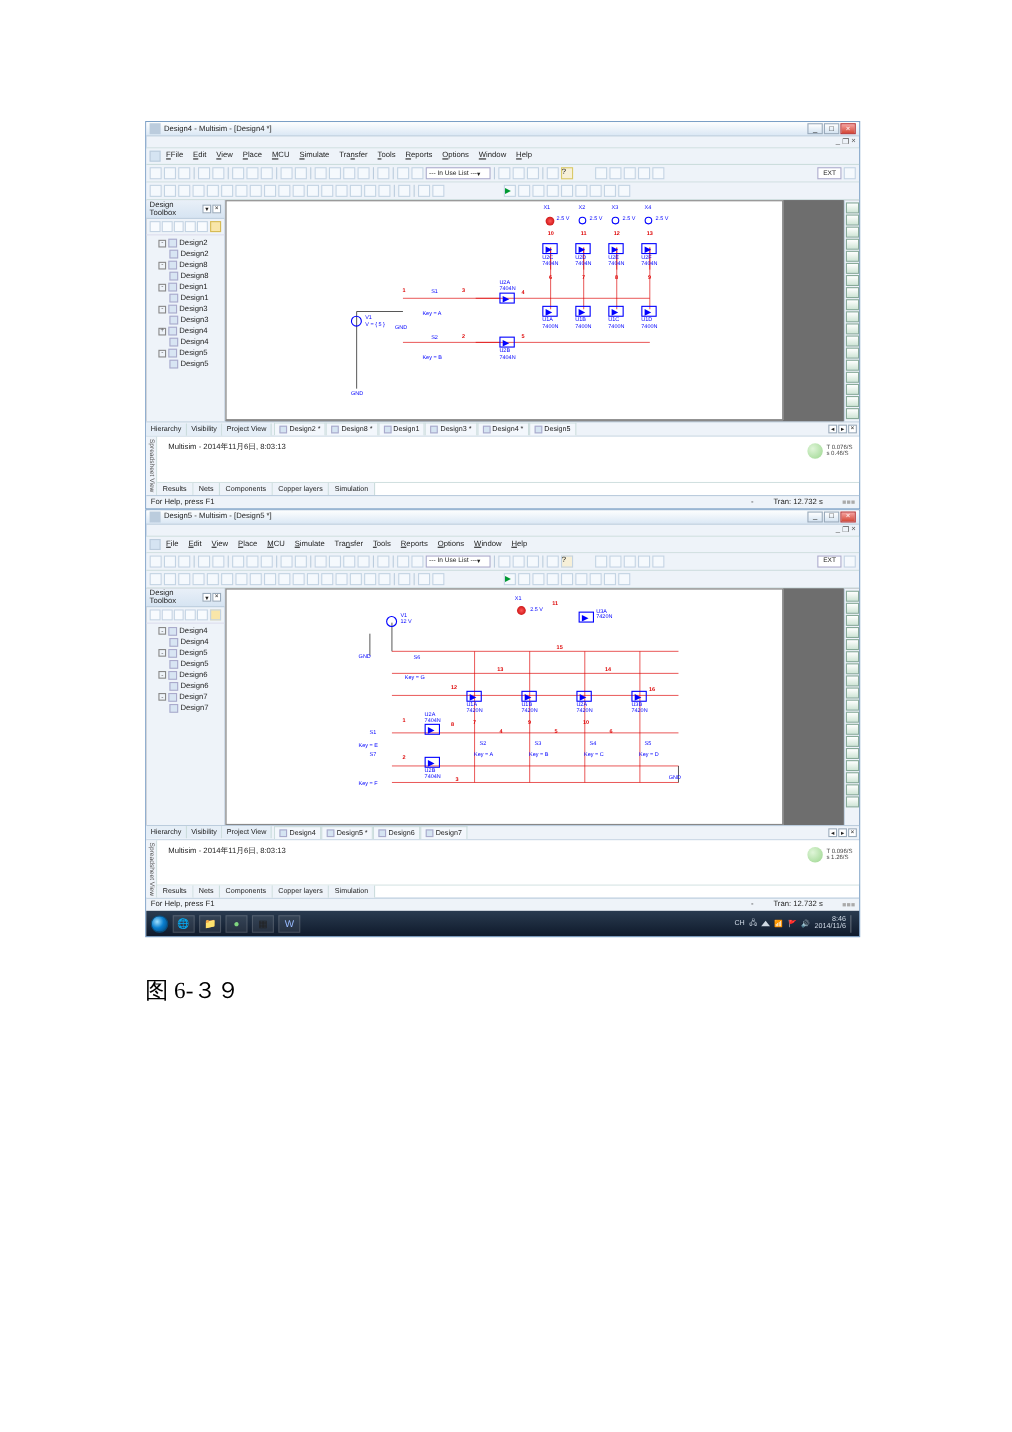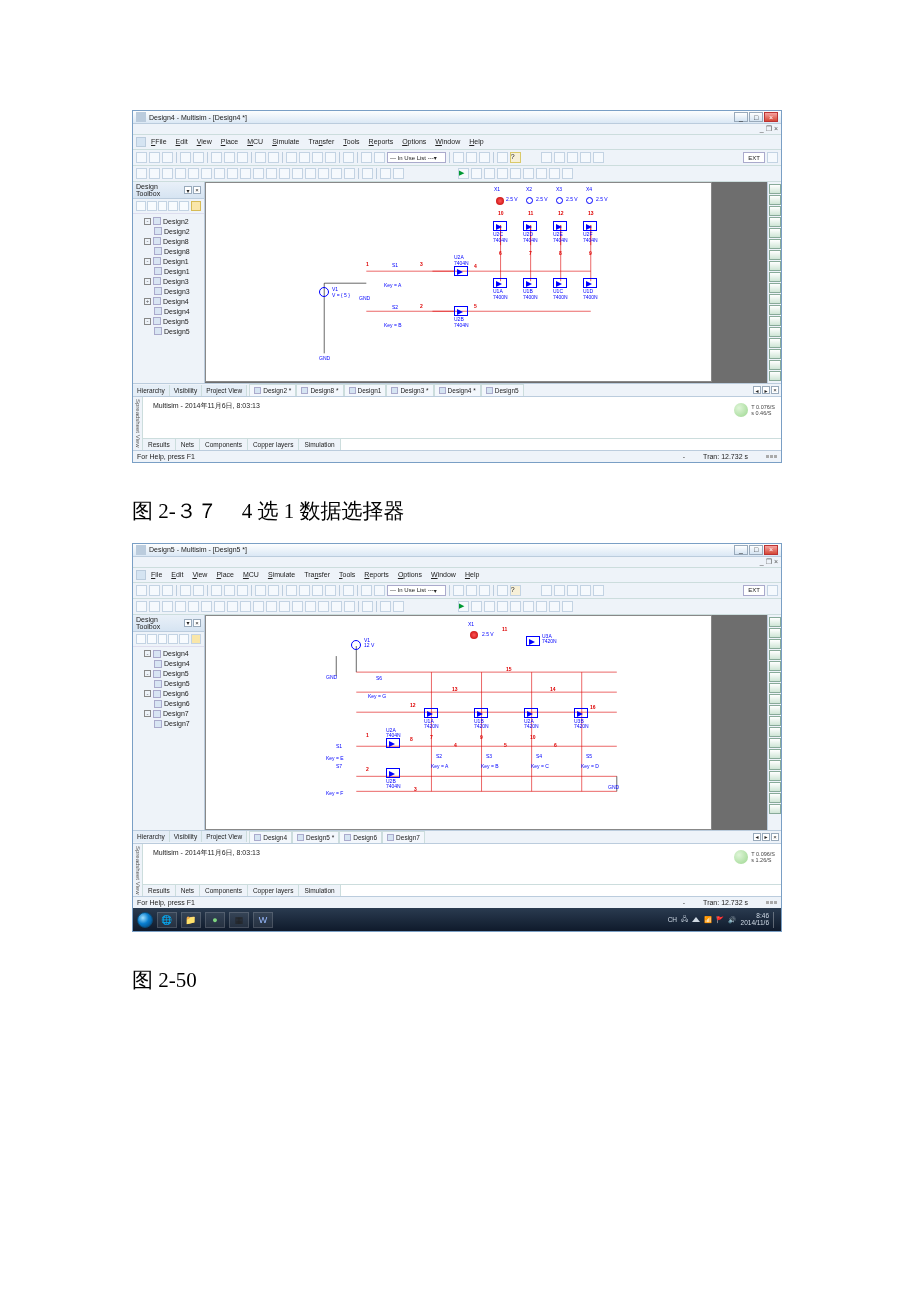--- a/index.html
+++ b/index.html
@@ -456,24 +456,20 @@
         <span>Tran: 12.732 s</span>
         <div class="grip">
             <span></span>
             <span></span>
             <span></span>
           </div>
       </div>
     </div>
   </div>
 
-  <div class="caption">
-    <span class="fig-no">图 2-３７</span>
-    <span>4 选 1 数据选择器</span>
-  </div>
 
   <div class="app-window">
     <div class="title-bar">
       <div class="ico"></div>
       <div class="title-text">Design5 - Multisim - [Design5 *]</div>
       <div class="win-btns">
         <div class="win-btn">_</div>
         <div class="win-btn">□</div>
         <div class="win-btn close">×</div>
       </div>
@@ -819,15 +815,15 @@
         <div class="clock">
           <span>8:46</span>
           <span>2014/11/6</span>
         </div>
         <div style="width:4px;height:16px;border-left:1px solid rgba(255,255,255,0.3);"></div>
       </div>
     </div>
   </div>
 
   <div class="caption">
-    <span class="fig-no">图 2-50</span>
+    <span class="fig-no">图 6-３９</span>
   </div>
 </div>
 
 </body></html>

